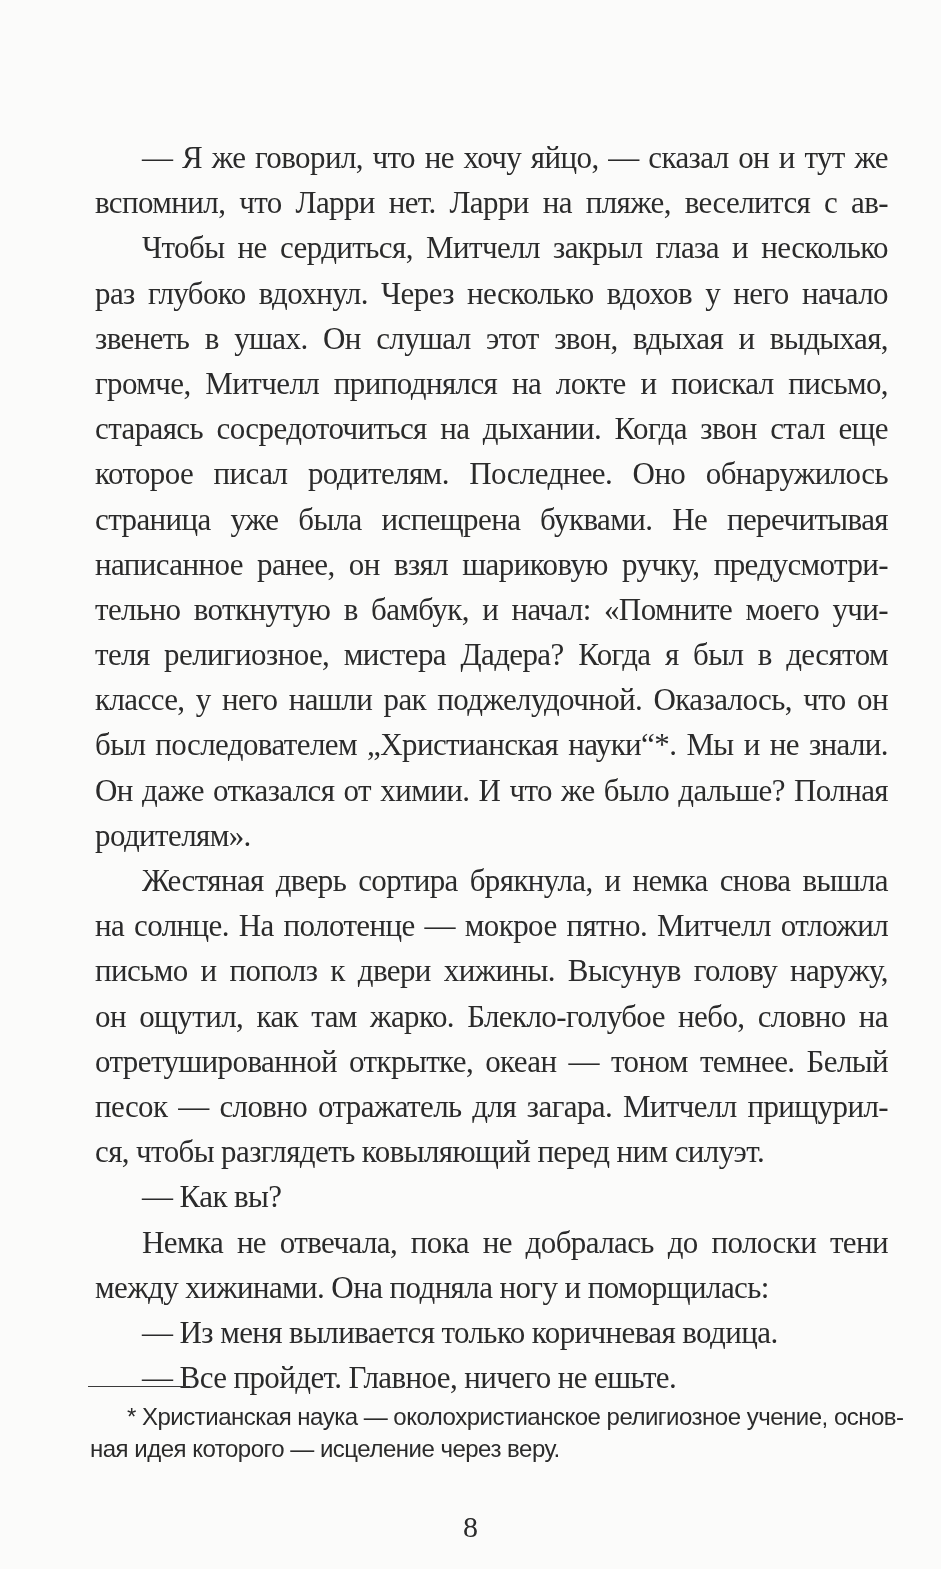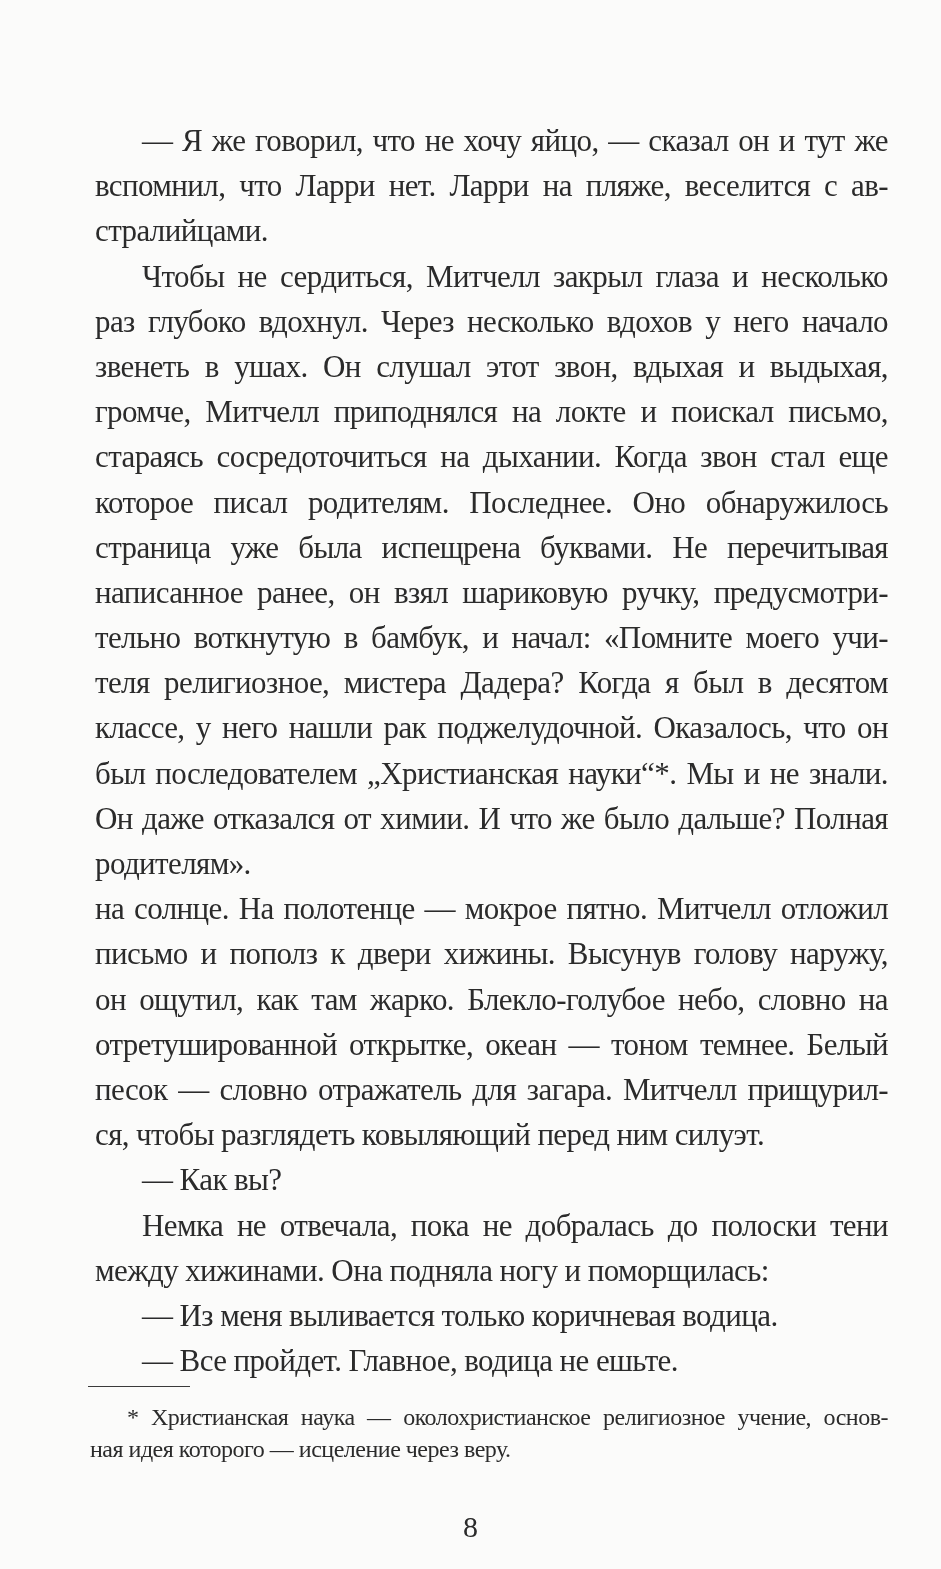--- a/index.html
+++ b/index.html
@@ -10,21 +10,21 @@
   body {
     width: 941px;
     height: 1569px;
     position: relative;
     overflow: hidden;
     color: #2b2b2b;
   }
   .page {
     position: absolute;
     left: 95px;
-    top: 118px;
+    top: 135px;
     width: 793px;
   }
   .line {
     font-family: "Liberation Serif", serif;
     font-size: 31px;
     line-height: 45.2px;
     height: 45.2px;
     white-space: nowrap;
     letter-spacing: -0.6px;
     transform-origin: left center;
@@ -44,21 +44,21 @@
     height: 0;
     border-top: 1.5px solid #3a3a3a;
   }
   .footnote {
     position: absolute;
     left: 90px;
     top: 1401px;
     width: 798px;
   }
   .fn-line {
-    font-family: Liberation Serif, serif;
+    font-family: Liberation Sans, sans-serif;
     font-size: 24px;
     line-height: 32px;
     height: 32px;
     white-space: nowrap;
     letter-spacing: -0.5px;
   }
   .fn-line.justify {
     text-align: justify;
     text-align-last: justify;
   }
@@ -75,46 +75,46 @@
     font-size: 30px;
     line-height: 34px;
   }
 </style>
 </head>
 <body>
 
 <div class="page">
   <div class="line indent justify">— Я же говорил, что не хочу яйцо, — сказал он и тут же</div>
   <div class="line justify">вспомнил, что Ларри нет. Ларри на пляже, веселится с ав-</div>
-  <div class="line">стралийцами.</div>
   <div class="line indent justify">Чтобы не сердиться, Митчелл закрыл глаза и несколько</div>
   <div class="line justify">раз глубоко вдохнул. Через несколько вдохов у него начало</div>
   <div class="line justify">звенеть в ушах. Он слушал этот звон, вдыхая и выдыхая,</div>
   <div class="line justify">громче, Митчелл приподнялся на локте и поискал письмо,</div>
   <div class="line justify">стараясь сосредоточиться на дыхании. Когда звон стал еще</div>
   <div class="line justify">которое писал родителям. Последнее. Оно обнаружилось</div>
   <div class="line justify">страница уже была испещрена буквами. Не перечитывая</div>
   <div class="line justify">написанное ранее, он взял шариковую ручку, предусмотри-</div>
   <div class="line justify">тельно воткнутую в бамбук, и начал: «Помните моего учи-</div>
   <div class="line justify">теля религиозное, мистера Дадера? Когда я был в десятом</div>
   <div class="line justify">классе, у него нашли рак поджелудочной. Оказалось, что он</div>
   <div class="line justify">был последователем „Христианская науки“*. Мы и не знали.</div>
   <div class="line justify">Он даже отказался от химии. И что же было дальше? Полная</div>
   <div class="line">родителям».</div>
+  <div class="line indent justify">Жестяная дверь сортира брякнула, и немка снова вышла</div>
   <div class="line justify">на солнце. На полотенце — мокрое пятно. Митчелл отложил</div>
   <div class="line justify">письмо и пополз к двери хижины. Высунув голову наружу,</div>
   <div class="line justify">он ощутил, как там жарко. Блекло-голубое небо, словно на</div>
   <div class="line justify">отретушированной открытке, океан — тоном темнее. Белый</div>
   <div class="line justify">песок — словно отражатель для загара. Митчелл прищурил-</div>
   <div class="line">ся, чтобы разглядеть ковыляющий перед ним силуэт.</div>
   <div class="line indent">— Как вы?</div>
   <div class="line indent justify">Немка не отвечала, пока не добралась до полоски тени</div>
   <div class="line">между хижинами. Она подняла ногу и поморщилась:</div>
   <div class="line indent">— Из меня выливается только коричневая водица.</div>
-  <div class="line indent">— Все пройдет. Главное, водица не ешьте.</div>
+  <div class="line indent">— Все пройдет. Главное, ничего не ешьте.</div>
 </div>
 
 <div class="footnote-rule"></div>
 
 <div class="footnote">
   <div class="fn-line indent justify">* Христианская наука — околохристианское религиозное учение, основ-</div>
   <div class="fn-line">ная идея которого — исцеление через веру.</div>
 </div>
 
 <div class="page-number">8</div>

